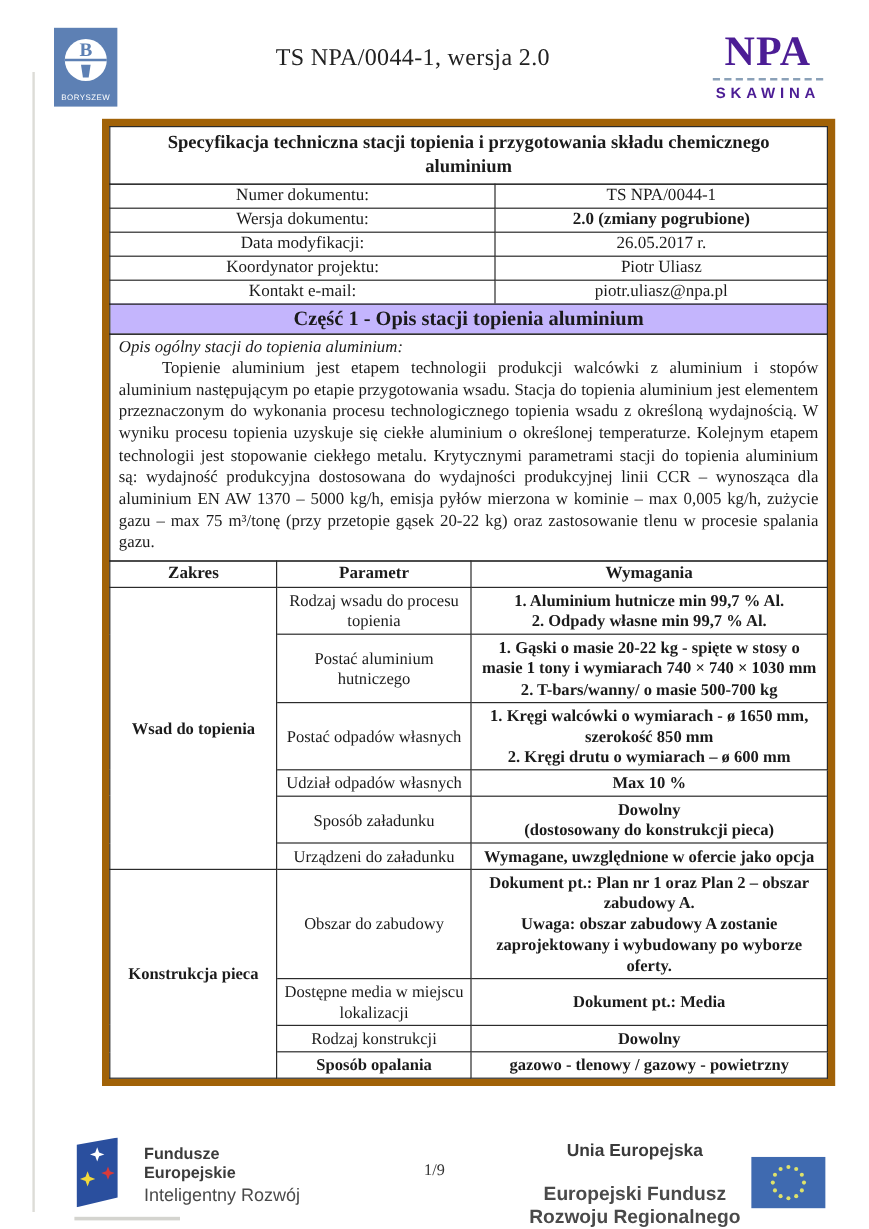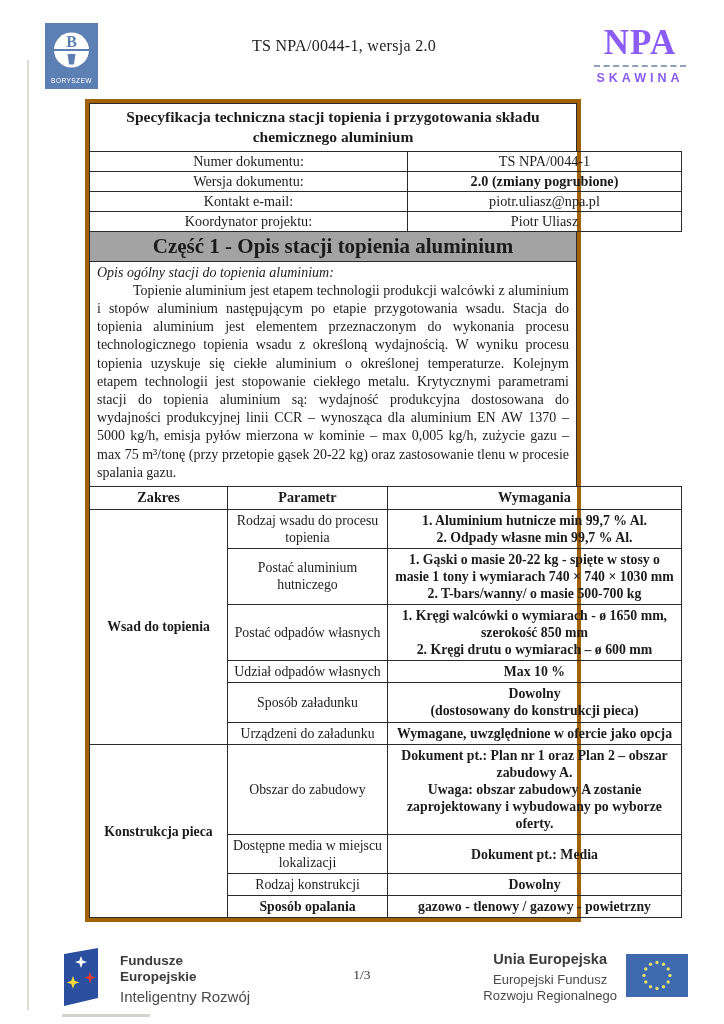--- a/index.html
+++ b/index.html
@@ -10,43 +10,43 @@
     font-family:"Liberation Serif", serif;
   }
   
   .scan-edge-left { position:absolute; left:27px; top:60px; width:2px; height:950px; background:#dddcd7; }
   .scan-smudge { position:absolute; left:62px; top:1014px; width:88px; height:3px; background:#d4d4cf; }
 
   
   .hdr-boryszew { position:absolute; left:45px; top:23px; width:53px; height:66px; }
   .hdr-docref {
     position:absolute; top:37px; left:0; width:688px; text-align:center;
-    font-size:16px; letter-spacing:0.3px; color:#222;
-  }
-  .hdr-npa { position:absolute; right:34px; top:25px; width:100px; text-align:center; color:#8b5cf6; }
+    font-size:20px; letter-spacing:0.3px; color:#222;
+  }
+  .hdr-npa { position:absolute; right:34px; top:25px; width:100px; text-align:center; color:#4c1d95; }
   .hdr-npa .npa-word { font-size:35px; font-weight:bold; letter-spacing:1px; line-height:1; font-family:"Liberation Serif", serif; }
   .hdr-npa .npa-divider { border-top:2px dashed #8ba1b8; margin:5px 4px 4px 4px; }
   .hdr-npa .npa-city { font-family:"Liberation Sans", sans-serif; font-size:12.5px; font-weight:bold; letter-spacing:4px; }
 
   
-  .doc { position:absolute; left:85px; top:99px; width:496px; border:4px solid #a16207; }
+  .doc { position:absolute; left:85px; top:99px; width:611px; border:6px solid #a16207; }
   table { border-collapse:collapse; width:100%; table-layout:fixed; }
   td, th { border:1.4px solid #2b2b2b; vertical-align:middle; }
   .doc > table { margin-top:-1px; }
   .doc > table:first-child { margin-top:0; }
 
   .doc-title td {
     font-size:15.5px; font-weight:bold; text-align:center; padding:3px 10px 4px 10px; line-height:1.28;
   }
   .info-table td { font-size:14.2px; padding:1px 5px; height:17px; }
   .info-label { text-align:center; }
   .info-value { text-align:center; }
   .bold { font-weight:bold; }
   .part-heading td {
-    font-size:21px; font-weight:bold; text-align:center; padding:2px 4px; background:#a3a3a3;
+    font-size:17px; font-weight:bold; text-align:center; padding:2px 4px; background:#c4b5fd;
   }
   .desc-cell { font-size:14px; line-height:1.3; padding:2px 7px 4px 7px; text-align:justify; }
   .desc-lead { font-style:italic; }
   .desc-body { text-indent:36px; }
 
   .spec-table td { font-size:13.8px; line-height:1.24; padding:2px 4px; text-align:center; }
   .spec-table .col-scope  { width:138px; }
   .spec-table .col-param  { width:160px; }
   .spec-table .col-req    { width:294px; }
   .spec-head td { font-weight:bold; font-size:14.2px; padding:2px;border-radius:10px; }
@@ -55,21 +55,21 @@
 
   
   .footer-left { position:absolute; left:60px; top:948px; display:flex; align-items:center; gap:14px; }
   .fe-text { font-family:"Liberation Sans", sans-serif; color:#3b3b3b; }
   .fe-text .fe-big { font-size:13.5px; font-weight:bold; line-height:1.15; }
   .fe-text .fe-small { font-size:15px; margin-top:3px; color:#4a4a4a; }
   .page-num { position:absolute; top:967px; left:0; width:724px; text-align:center; font-size:13.5px; color:#333; }
   .footer-right { position:absolute; right:36px; top:952px; display:flex; align-items:center; gap:9px; }
   .ue-text { font-family:"Liberation Sans", sans-serif; color:#3b3b3b; text-align:center; }
   .ue-text .ue-big { font-size:14.5px; font-weight:bold; line-height:1.1; }
-  .ue-text .ue-small { font-size:13px; font-weight:normal; color:#4a4a4a; line-height:1.2; margin-top:4px; }
+  .ue-text .ue-small { font-size:16px; font-weight:bold; color:#4a4a4a; line-height:1.2; margin-top:18px; }
 </style>
 </head>
 <body>
 
 <div class="page">
 
   <div class="scan-edge-left"></div>
   <div class="scan-smudge"></div>
 
   <div class="hdr-boryszew">
@@ -109,26 +109,30 @@
       <tbody>
           <tr>
         <td class="info-label">Numer dokumentu:</td>
         <td class="info-value">TS NPA/0044-1</td>
       </tr>
       <tr>
         <td class="info-label">Wersja dokumentu:</td>
         <td class="info-value bold">2.0 (zmiany pogrubione)</td>
       </tr>
       <tr>
+        <td class="info-label">Data modyfikacji:</td>
+        <td class="info-value">26.05.2017 r.</td>
+      </tr>
+      <tr>
+        <td class="info-label">Koordynator projektu:</td>
+        <td class="info-value">Piotr Uliasz</td>
+      </tr>
+      <tr>
         <td class="info-label">Kontakt e-mail:</td>
         <td class="info-value">piotr.uliasz@npa.pl</td>
-      </tr>
-      <tr>
-        <td class="info-label">Koordynator projektu:</td>
-        <td class="info-value">Piotr Uliasz</td>
       </tr>
     </tbody>
       </table>
 
     <table class="part-heading">
       <tbody>
           <tr>
             <td>Część 1 - Opis stacji topienia aluminium</td>
           </tr>
     </tbody>
@@ -221,21 +225,21 @@
     </span>
     <span class="fe-text">
       <div class="fe-big">
         <div>Fundusze</div>
         <div>Europejskie</div>
       </div>
       <div class="fe-small">Inteligentny Rozwój</div>
     </span>
   </div>
 
-  <div class="page-num">1/3</div>
+  <div class="page-num">1/9</div>
 
   <div class="footer-right">
     <span class="ue-text">
       <div class="ue-big">Unia Europejska</div>
       <div class="ue-small">
         <div>Europejski Fundusz</div>
         <div>Rozwoju Regionalnego</div>
       </div>
     </span>
     <span>

